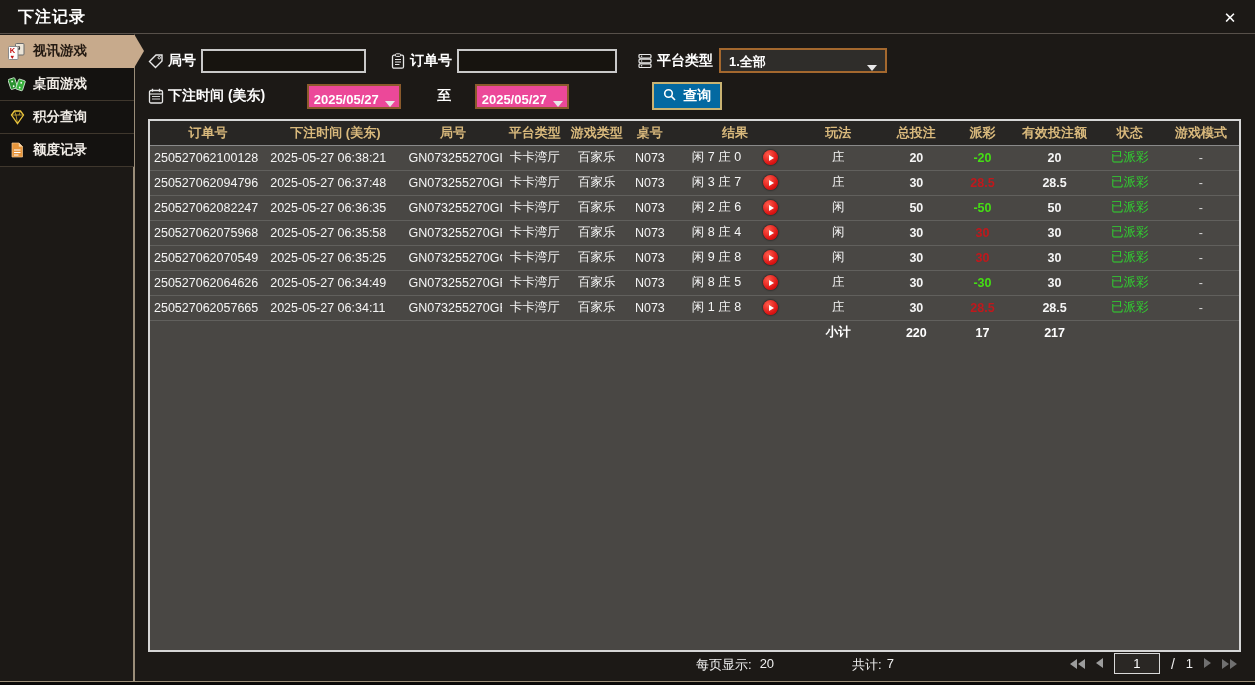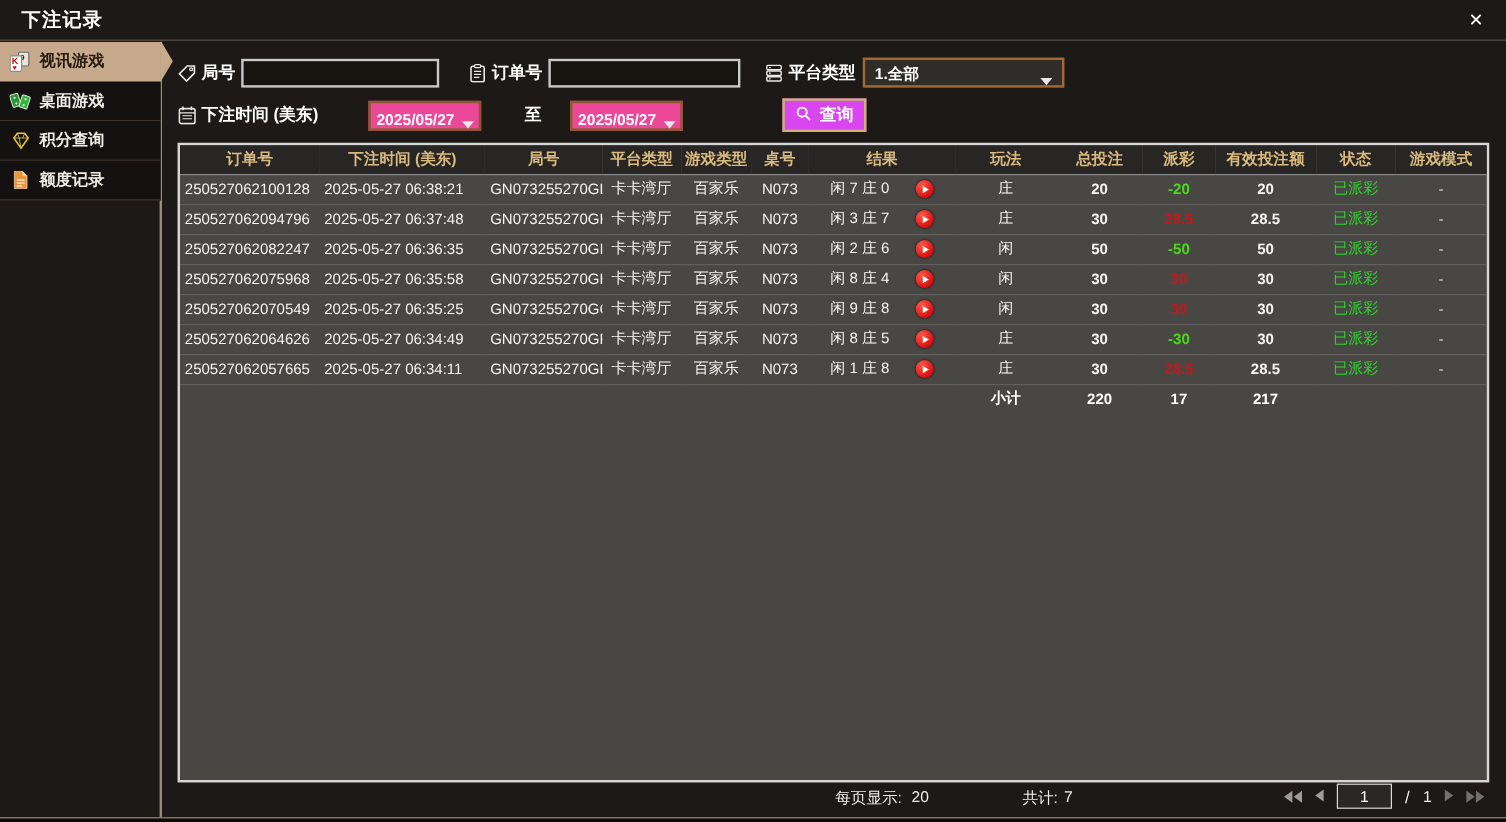--- a/index.html
+++ b/index.html
@@ -41,21 +41,21 @@
     border:2px solid #c9c9c9; color:#fff; font-size:13px; padding:0 5px; outline:none; }
   .dropdown { display:flex; align-items:flex-end; justify-content:space-between;
     height:25px; background:#2f2d2a; border:2px solid #a4682e; color:#fff;
     font-size:13px; font-weight:bold; padding:0 8px; cursor:pointer; }
   .plat-dd { width:168px; margin-left:6px; }
   .date-dd { width:94px; justify-content:center; gap:6px; border-color:#8a5a2c; background:#ec4899; }
   .caret { width:0; height:0; border-left:5px solid transparent; border-right:5px solid transparent;
     border-top:6px solid #e8e8e8; }
   .to-label { font-weight:bold; margin:0 24px 0 36px; }
   .search-btn { display:flex; align-items:center; gap:4px; height:28px; padding:0 9px;
-    background:#d946ef; border:2px solid #c9b372; color:#fff; font-size:14px;
+    background:#0369a1; border:2px solid #c9b372; color:#fff; font-size:14px;
     font-weight:bold; cursor:pointer; }
   
   .table-wrap { width:1093px; height:533px; border:2px solid #d6d6d6;
     background:#494744; overflow:hidden; }
   table { width:100%; border-collapse:collapse; table-layout:fixed; font-size:12.5px; }
   thead th { height:24px; background:#282624; color:#d9b97c; font-weight:bold;
     font-size:13px; white-space:nowrap; overflow:hidden; }
   tbody td { height:25px; color:#f5f5f5; text-align:center; border-top:1px solid #61605d;
     white-space:nowrap; overflow:hidden; padding:0 2px; }
   tbody tr:first-child td { border-top:1px solid #8a8a8a; }

